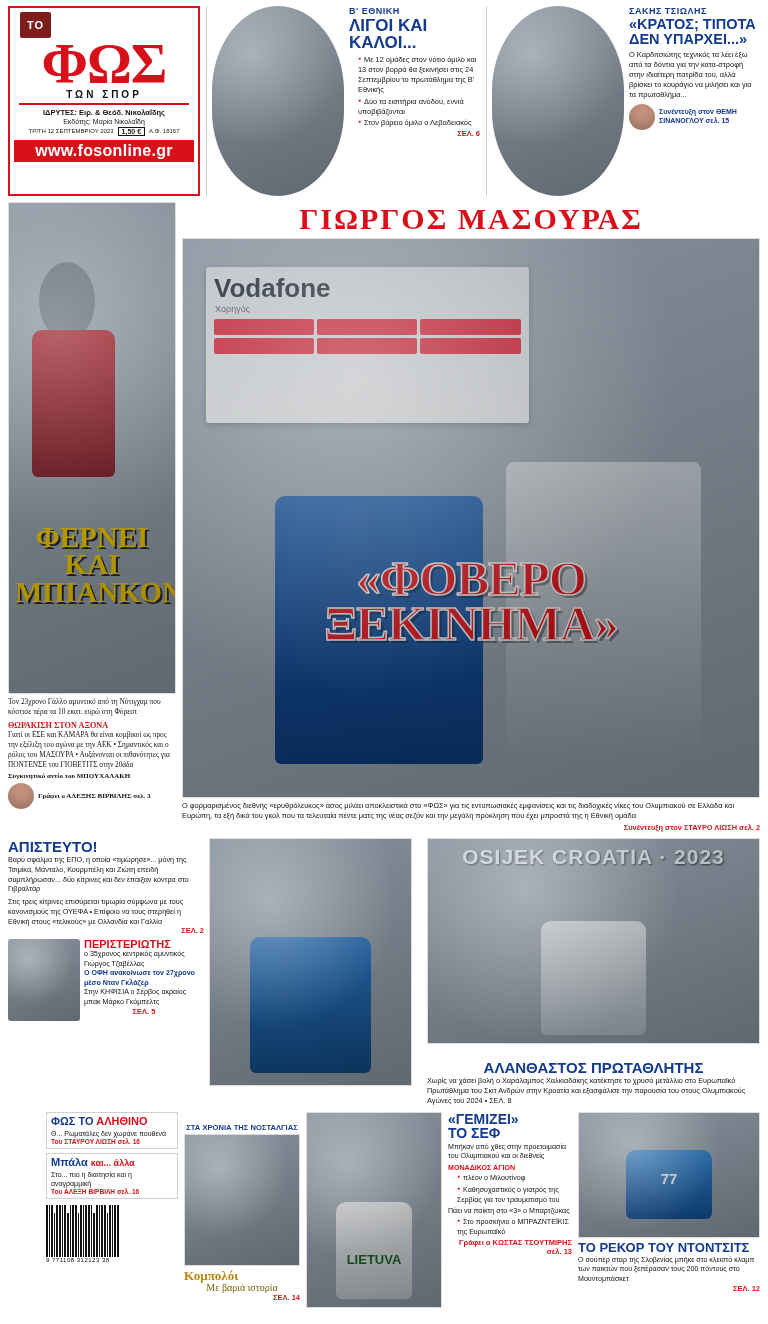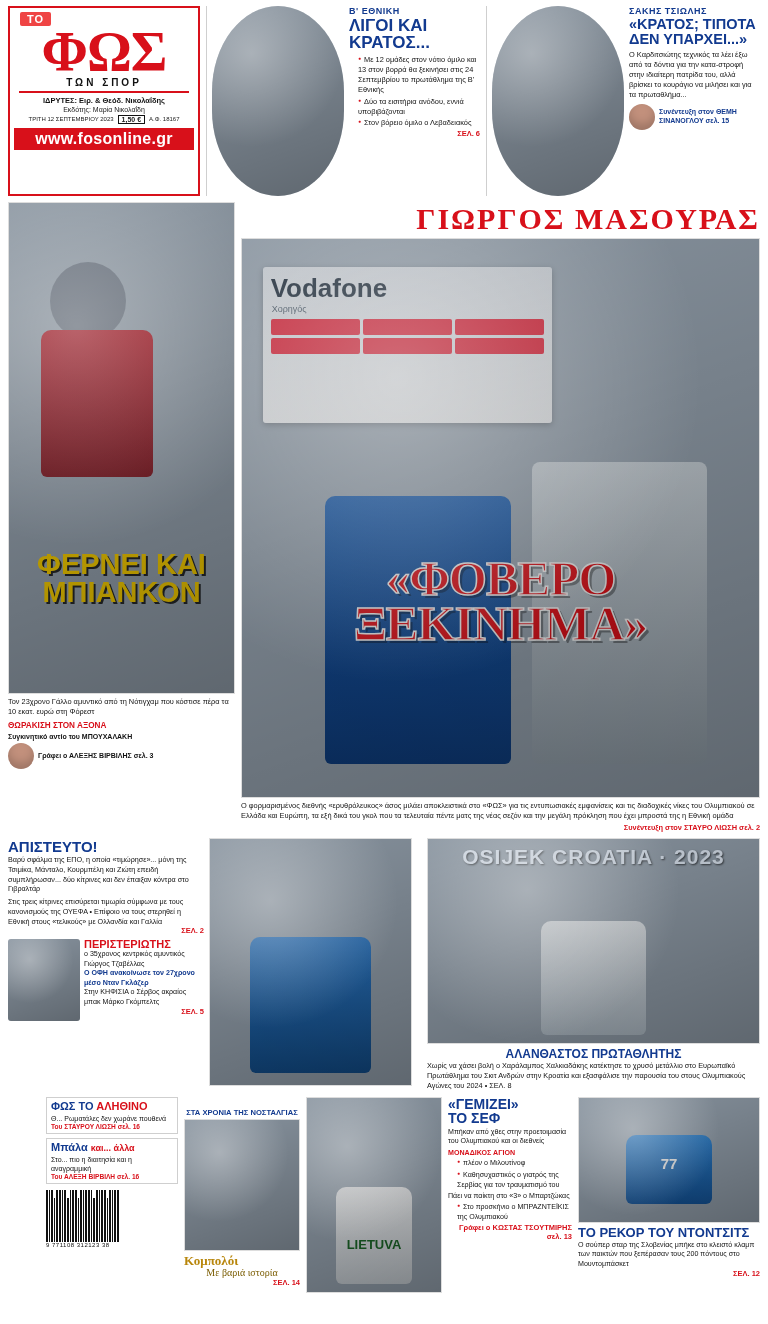--- a/index.html
+++ b/index.html
@@ -24,22 +24,22 @@
   }
 
   
   .topstrip { display: flex; gap: 6px; height: 190px; }
   .masthead {
     width: 192px; border: 2px solid #d8101a; background: #fff;
     display: flex; flex-direction: column; align-items: center;
     padding: 4px 4px 2px; position: relative;
   }
   .mh-to {
-    font-size: 11px; font-weight: bold; color: #fff; background: #ef4444;
-    padding: 1px 7px; border-radius: 2px; align-self: flex-start; margin-left: 6px;
+    font-size: 11px; font-weight: bold; color: #fff; background: #7f1d1d;
+    padding: 7px 7px; border-radius: 2px; align-self: flex-start; margin-left: 6px;
     letter-spacing: 1px;
   }
   .mh-logo {
     font-size: 56px; font-weight: bold; color: #d8101a; line-height: .95;
     letter-spacing: -1px; font-family: "Liberation Serif", serif;
   }
   .mh-sub { font-size: 10px; font-weight: bold; color: #111; letter-spacing: 3px; margin-top: -2px; }
   .mh-line { width: 94%; height: 2px; background: #d8101a; margin: 3px 0; }
   .mh-founders { font-size: 7.5px; font-weight: bold; color: #111; text-align: center; line-height: 1.25; }
   .mh-pub { font-size: 7px; color: #222; text-align: center; }
@@ -65,35 +65,35 @@
   ul.bullets { margin: 0; padding-left: 9px; list-style: none; }
   ul.bullets li::before { content: "\25CF"; color: #d8101a; font-size: 5px; margin-right: 3px; vertical-align: 2px; }
   .selref { color: #d8101a; font-weight: bold; font-size: 7.5px; }
   .byline-mini { display: flex; align-items: center; gap: 4px; margin-top: 3px; }
   .avatar { width: 26px; height: 26px; border-radius: 50%; background: #c2907c; flex: none;
             box-shadow: inset 0 -6px 8px rgba(0,0,0,.18); }
   .byline-mini .txt { font-size: 7px; font-weight: bold; color: #123a8f; line-height: 1.2; }
 
   
   .mainrow { display: flex; gap: 6px; margin-top: 6px; }
-  .leftcol { width: 227px; }
+  .leftcol { width: 168px; font-family: Liberation Serif, serif; }
   .lc-photo { width: 100%; height: 492px; border: 1px solid #ddd; position: relative; }
   .lc-headline {
     position: absolute; left: 6px; right: 6px; bottom: 86px;
     font-size: 29px; font-weight: bold; color: #ffd400; line-height: .96;
     text-shadow: 2px 2px 0 rgba(0,0,0,.75); text-align: center;
   }
   .cap { font-size: 7.4px; line-height: 1.35; color: #111; margin-top: 3px; }
   .sub-head { font-size: 8.2px; font-weight: bold; color: #d8101a; margin-top: 4px; }
   .lc-body { font-size: 7.3px; line-height: 1.35; }
   .lc-foot { font-size: 7px; color: #111; margin-top: 3px; }
 
   .rightcol { flex: 1; }
   .big-name {
-    font-size: 30px; font-weight: bold; color: #d8101a; text-align: right;
+    font-size: 30px; font-weight: bold; color: #d8101a; text-align: center;
     letter-spacing: 2px; line-height: 1; margin: 2px 0 4px;
     font-family: "Liberation Serif", serif;
   }
   .rc-photo { width: 100%; height: 560px; position: relative; border: 1px solid #ddd; }
   .rc-photo .vodabar {
     position: absolute; left: 4%; top: 5%; width: 56%; height: 28%;
     background: linear-gradient(180deg,#d7dde4,#eef1f4);
     border-radius: 3px; box-shadow: 0 2px 6px rgba(0,0,0,.25);
   }
   .vodabar .vtxt { font-size: 26px; font-weight: bold; color: #1b2a3a; padding: 6px 8px 0; }
@@ -121,21 +121,21 @@
   .peri-title { font-size: 11px; font-weight: bold; color: #d8101a; line-height: 1; }
   .peri-body { font-size: 7.1px; line-height: 1.33; }
   .ml-photo { flex: 1; height: 248px; border: 1px solid #ddd; }
   .mid-right { flex: 1; }
   .mr-photo { width: 100%; height: 206px; position: relative; border: 1px solid #ddd; }
   .mr-photo .ctitle {
     position: absolute; top: 6px; left: 0; right: 0; text-align: center;
     font-size: 21px; font-weight: bold; color: #e9f3ff; letter-spacing: 1px;
     text-shadow: 1px 1px 2px rgba(0,0,0,.6);
   }
-  .mr-head { font-size: 12px; font-weight: bold; color: #123a8f; text-align: center; margin-top: 3px; }
+  .mr-head { font-size: 15px; font-weight: bold; color: #123a8f; text-align: center; margin-top: 15px; }
   .mr-cap { font-size: 7.3px; line-height: 1.35; }
 
   
   .botrow { display: flex; gap: 6px; margin-top: 6px; padding-left: 38px; }
   .b-col1 { width: 132px; }
   .b-card { border: 1px solid #cfcfcf; padding: 3px 4px; margin-bottom: 4px; }
   .b-card .t { font-size: 11px; font-weight: bold; color: #123a8f; line-height: 1; }
   .b-card .t .red2 { color: #d8101a; }
   .b-card .d { font-size: 7px; line-height: 1.3; color: #111; margin-top: 2px; }
   .b-card .r { font-size: 6.6px; font-weight: bold; color: #d8101a; }
@@ -187,21 +187,21 @@
         <span class="mh-price">1,50 €</span>
         <span>Α.Φ. 18167</span>
       </div>
       <div class="mh-site">www.fosonline.gr</div>
     </div>
 
     <div class="top-story">
       <div class="ts-photo photo circleish"></div>
       <div class="ts-text">
         <div class="kicker">Β' ΕΘΝΙΚΗ</div>
-        <div class="ts-title">ΛΙΓΟΙ ΚΑΙ ΚΡΑΤΟΣ...</div>
+        <div class="ts-title">ΛΙΓΟΙ ΚΑΙ ΚΑΛΟΙ...</div>
         <ul class="bullets">
           <li>Με 12 ομάδες στον νότιο όμιλο και 13 στον βορρά θα ξεκινήσει στις 24 Σεπτεμβρίου το πρωτάθλημα της Β' Εθνικής</li>
           <li>Δύο τα εισιτήρια ανόδου, εννιά υποβιβάζονται</li>
           <li>Στον βόρειο όμιλο ο Λεβαδειακός</li>
         </ul>
         <div class="selref center" style="text-align:right">ΣΕΛ. 6</div>
       </div>
     </div>
 
     <div class="top-story">
@@ -221,20 +221,21 @@
   <div class="mainrow">
 
     <div class="leftcol">
       <div class="lc-photo photo">
         <div class="sil" style="left:18%;top:12%;width:34%;height:16%"></div>
         <div class="jersey" style="left:14%;top:26%;width:50%;height:30%;background:linear-gradient(180deg,#b81422,#7d0d18)"></div>
         <div class="lc-headline">ΦΕΡΝΕΙ ΚΑΙ ΜΠΙΑΝΚΟΝ</div>
       </div>
       <div class="cap">Τον 23χρονο Γάλλο αμυντικό από τη Νότιγχαμ που κόστισε πέρα τα 10 εκατ. ευρώ στη Φόρεστ</div>
       <div class="sub-head">ΘΩΡΑΚΙΣΗ ΣΤΟΝ ΑΞΟΝΑ</div>
+      <div class="lc-body">Γιατί οι ΕΣΕ και ΚΑΜΑΡΑ θα είναι κομβικοί ως προς την εξέλιξη του αγώνα με την ΑΕΚ • Σημαντικός και ο ρόλος του ΜΑΣΟΥΡΑ • Αυξάνονται οι πιθανότητες για ΠΟΝΤΕΝΣΕ του ΓΙΟΒΕΤΙΤΣ στην 20άδα</div>
       <div class="lc-foot bold">Συγκινητικό αντίο του ΜΠΟΥΧΑΛΑΚΗ</div>
       <div class="byline-mini">
         <div class="avatar"></div>
         <div class="txt" style="color:#111">Γράφει ο ΑΛΕΞΗΣ ΒΙΡΒΙΛΗΣ σελ. 3</div>
       </div>
     </div>
 
     <div class="rightcol">
       <div class="big-name">ΓΙΩΡΓΟΣ  ΜΑΣΟΥΡΑΣ</div>
       <div class="rc-photo photo">
@@ -271,21 +272,21 @@
         <div class="ml-body" style="margin-top:3px">Στις τρεις κίτρινες επισύρεται τιμωρία σύμφωνα με τους κανονισμούς της ΟΥΕΦΑ • Επίφοιο να τους στερηθεί η Εθνική στους «τελικούς» με Ολλανδία και Γαλλία</div>
         <div class="selref" style="text-align:right">ΣΕΛ. 2</div>
 
         <div class="box-peri">
           <div class="ph photo"></div>
           <div>
             <div class="peri-title">ΠΕΡΙΣΤΕΡΙΩΤΗΣ</div>
             <div class="peri-body">ο 35χρονος κεντρικός αμυντικός Γιώργος Τζαβέλλας</div>
             <div class="peri-body bold" style="color:#123a8f">Ο ΟΦΗ ανακοίνωσε τον 27χρονο μέσο Νταν Γκλάζερ</div>
             <div class="peri-body">Στην ΚΗΦΙΣΙΑ ο Σέρβος ακραίος μπακ Μάρκο Γκόμπελτς</div>
-            <div class="selref" style="text-align:right">ΣΕΛ. 5</div>
+            <div class="selref" style="text-align:center">ΣΕΛ. 5</div>
           </div>
         </div>
       </div>
       <div class="ml-photo photo">
         <div class="jersey" style="left:20%;top:40%;width:60%;height:55%;background:linear-gradient(180deg,#2f7fd0,#13508f)"></div>
       </div>
     </div>
 
     <div class="mid-right">
       <div class="mr-photo photo">
@@ -369,21 +370,21 @@
       <div class="b4-title">«ΓΕΜΙΖΕΙ»</div>
       <div class="b4-title">ΤΟ ΣΕΦ</div>
       <div class="b4-body" style="margin-top:3px">Μπήκαν από χθες στην προετοιμασία του Ολυμπιακού και οι διεθνείς</div>
       <div class="b4-body bold" style="color:#d8101a;margin-top:2px">ΜΟΝΑΔΙΚΟΣ ΑΓΙΟΝ</div>
       <ul class="bullets" style="font-size:7.1px">
         <li>πλέον ο Μιλουτίνοφ</li>
         <li>Καθησυχαστικός ο γιατρός της Σερβίας για τον τραυματισμό του</li>
       </ul>
       <div class="b4-body" style="margin-top:2px">Πάει να παίκτη στο «3» ο Μπαρτζώκας</div>
       <ul class="bullets" style="font-size:7.1px">
-        <li>Στο προσκήνιο ο ΜΠΡΑΖΝΤΕΪΚΙΣ της Ολυμπιακού</li>
+        <li>Στο προσκήνιο ο ΜΠΡΑΖΝΤΕΪΚΙΣ της Ευρωπαϊκό</li>
       </ul>
       <div class="selref" style="text-align:right">Γράφει ο ΚΩΣΤΑΣ ΤΣΟΥΤΜΙΡΗΣ σελ. 13</div>
     </div>
 
     <div class="b-col5">
       <div class="b5-photo photo">
         <div class="jersey" style="left:26%;top:30%;width:48%;height:56%;background:linear-gradient(180deg,#2f86d6,#1558a0)"></div>
         <div style="position:absolute;left:0;right:0;top:46%;text-align:center;font-size:15px;font-weight:bold;color:#fff">77</div>
       </div>
       <div class="b5-title">ΤΟ ΡΕΚΟΡ ΤΟΥ ΝΤΟΝΤΣΙΤΣ</div>

